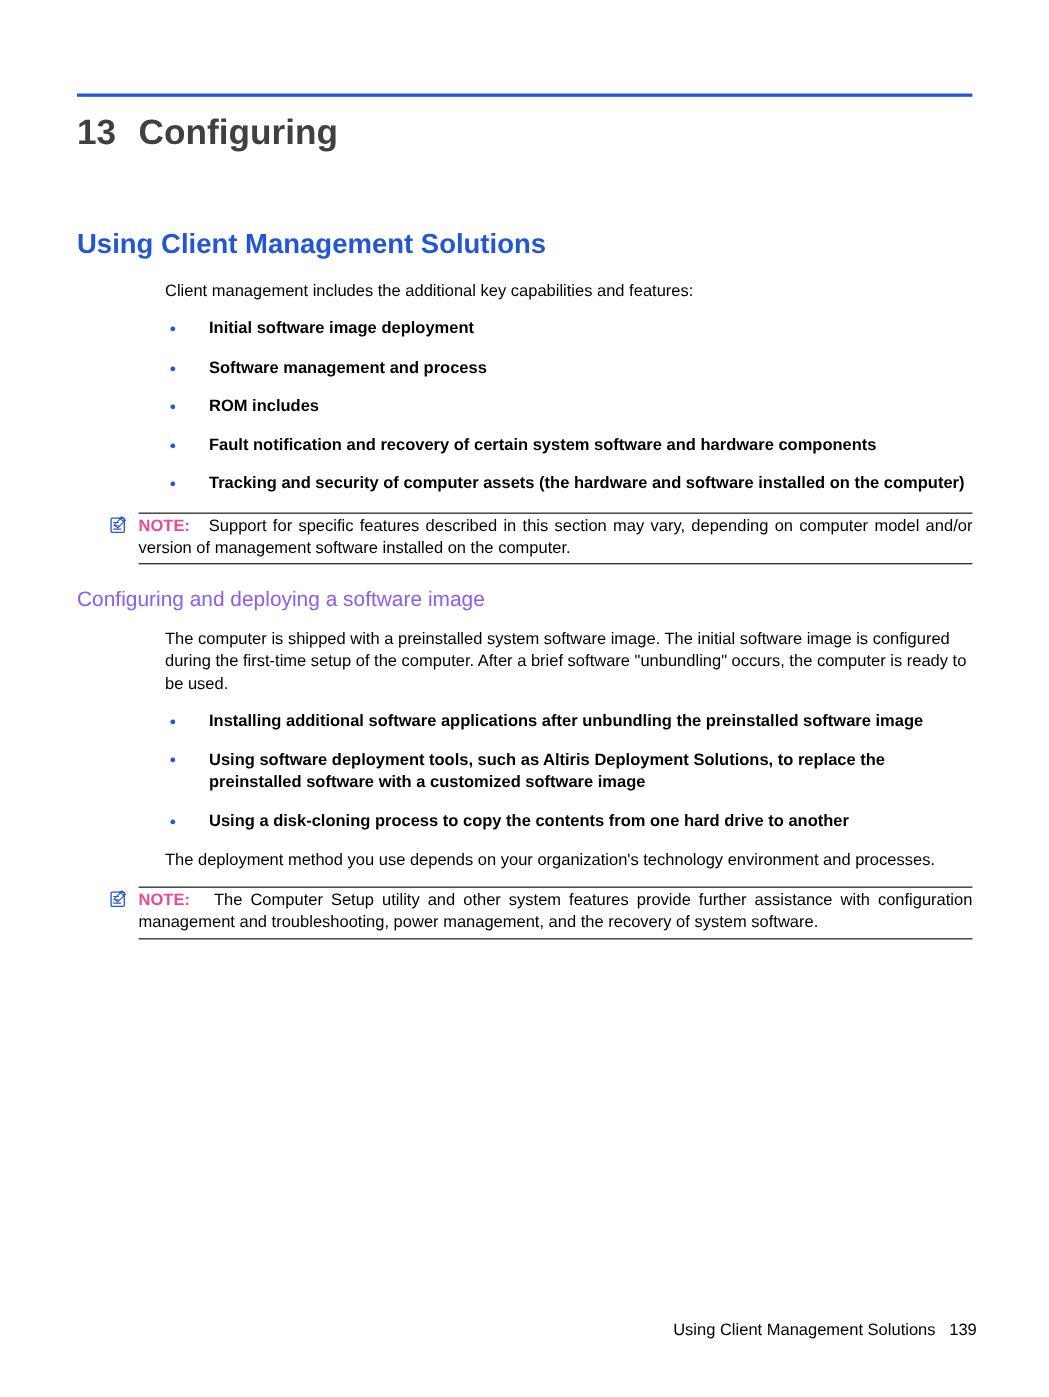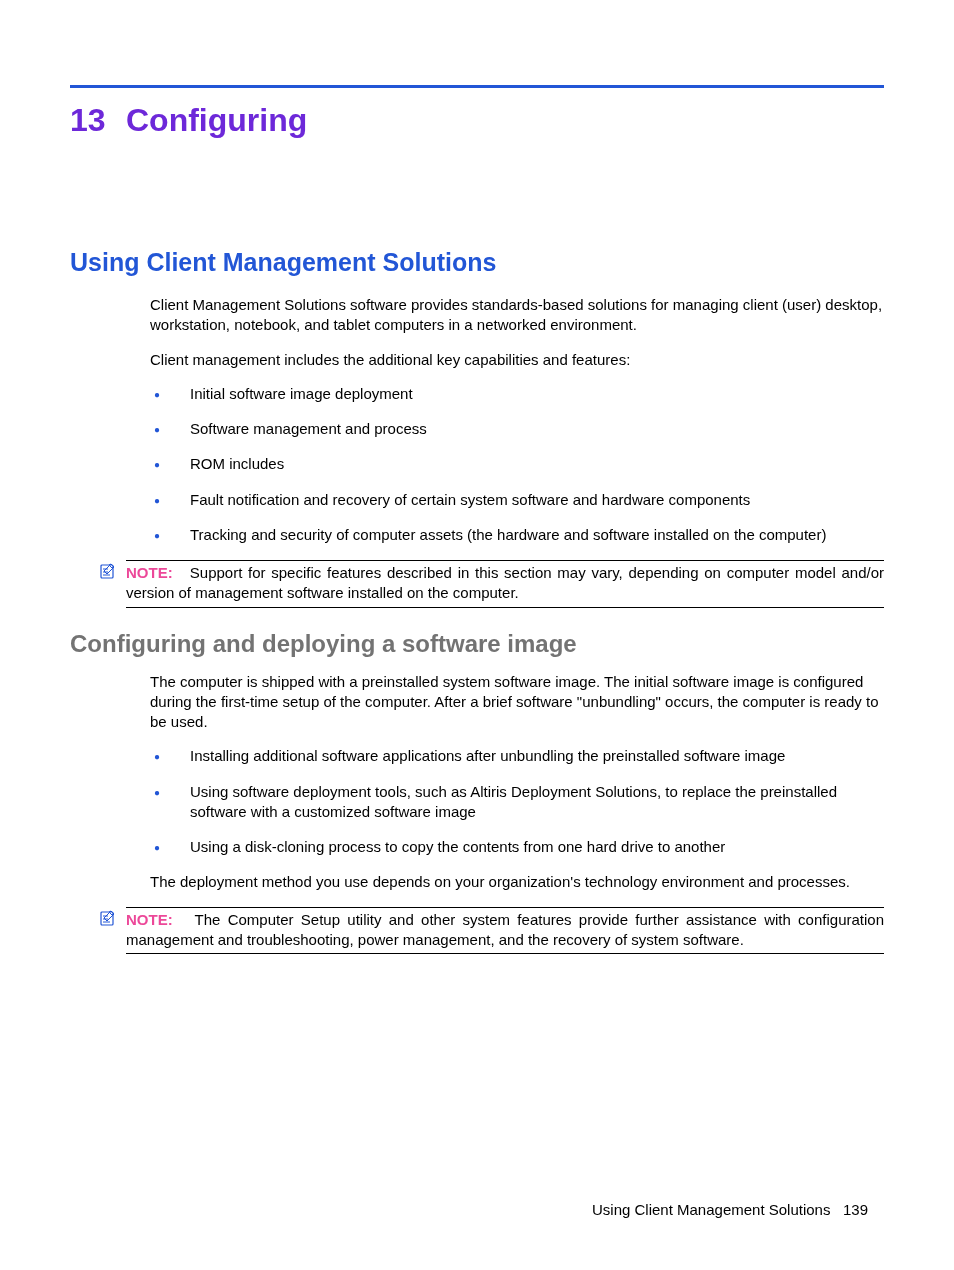--- a/index.html
+++ b/index.html
@@ -11,50 +11,51 @@
     width: 954px;
     height: 1270px;
     position: relative;
     padding: 85px 70px 50px 70px;
   }
   .top-rule {
     border-top: 3px solid #2256d6;
     margin-bottom: 14px;
   }
   .chapter-heading {
-    color: #6d28d9;
+    color: #404040;
     font-size: 32px;
     font-weight: bold;
-    margin-bottom: 109px;
+    margin-bottom: 69px;
     display: flex;
   }
   .chapter-heading .num { width: 56px; }
   .section-heading {
     color: #2256d6;
     font-size: 25px;
     font-weight: bold;
     margin-bottom: 18px;
   }
   .subsection-heading {
-    color: #737373;
-    font-size: 24px;
-    font-weight: bold;
+    color: #8b5cf6;
+    font-size: 19px;
+    font-weight: normal;
     margin-bottom: 14px;
     margin-top: 22px;
   }
   .body-indent {
     margin-left: 80px;
   }
   p.body {
     line-height: 1.35;
     margin-bottom: 14px;
   }
   ul.bullets {
     list-style: none;
     margin-bottom: 10px;
+    font-weight: bold;
   }
   ul.bullets li {
     position: relative;
     padding-left: 40px;
     margin-bottom: 15px;
     line-height: 1.35;
   }
   ul.bullets li::before {
     content: "●";
     color: #2256d6;
@@ -81,38 +82,37 @@
     font-weight: bold;
     font-size: 15px;
   }
   .note-label {
     color: #ec4899;
     font-weight: bold;
   }
   .footer {
     position: absolute;
     bottom: 52px;
-    right: 86px;
+    right: 66px;
     font-size: 15px;
   }
 </style>
 </head>
 <body>
 
 <div class="top-rule"></div>
 
 <div class="chapter-heading">
   <span class="num">13</span>
   <span>Configuring</span>
 </div>
 
 <div class="section-heading">Using Client Management Solutions</div>
 
 <div class="body-indent">
-  <p class="body">Client Management Solutions software provides standards-based solutions for managing client (user) desktop, workstation, notebook, and tablet computers in a networked environment.</p>
   <p class="body">Client management includes the additional key capabilities and features:</p>
   <ul class="bullets">
     <li>Initial software image deployment</li>
     <li>Software management and process</li>
     <li>ROM includes</li>
     <li>Fault notification and recovery of certain system software and hardware components</li>
     <li>Tracking and security of computer assets (the hardware and software installed on the computer)</li>
   </ul>
 </div>
 

